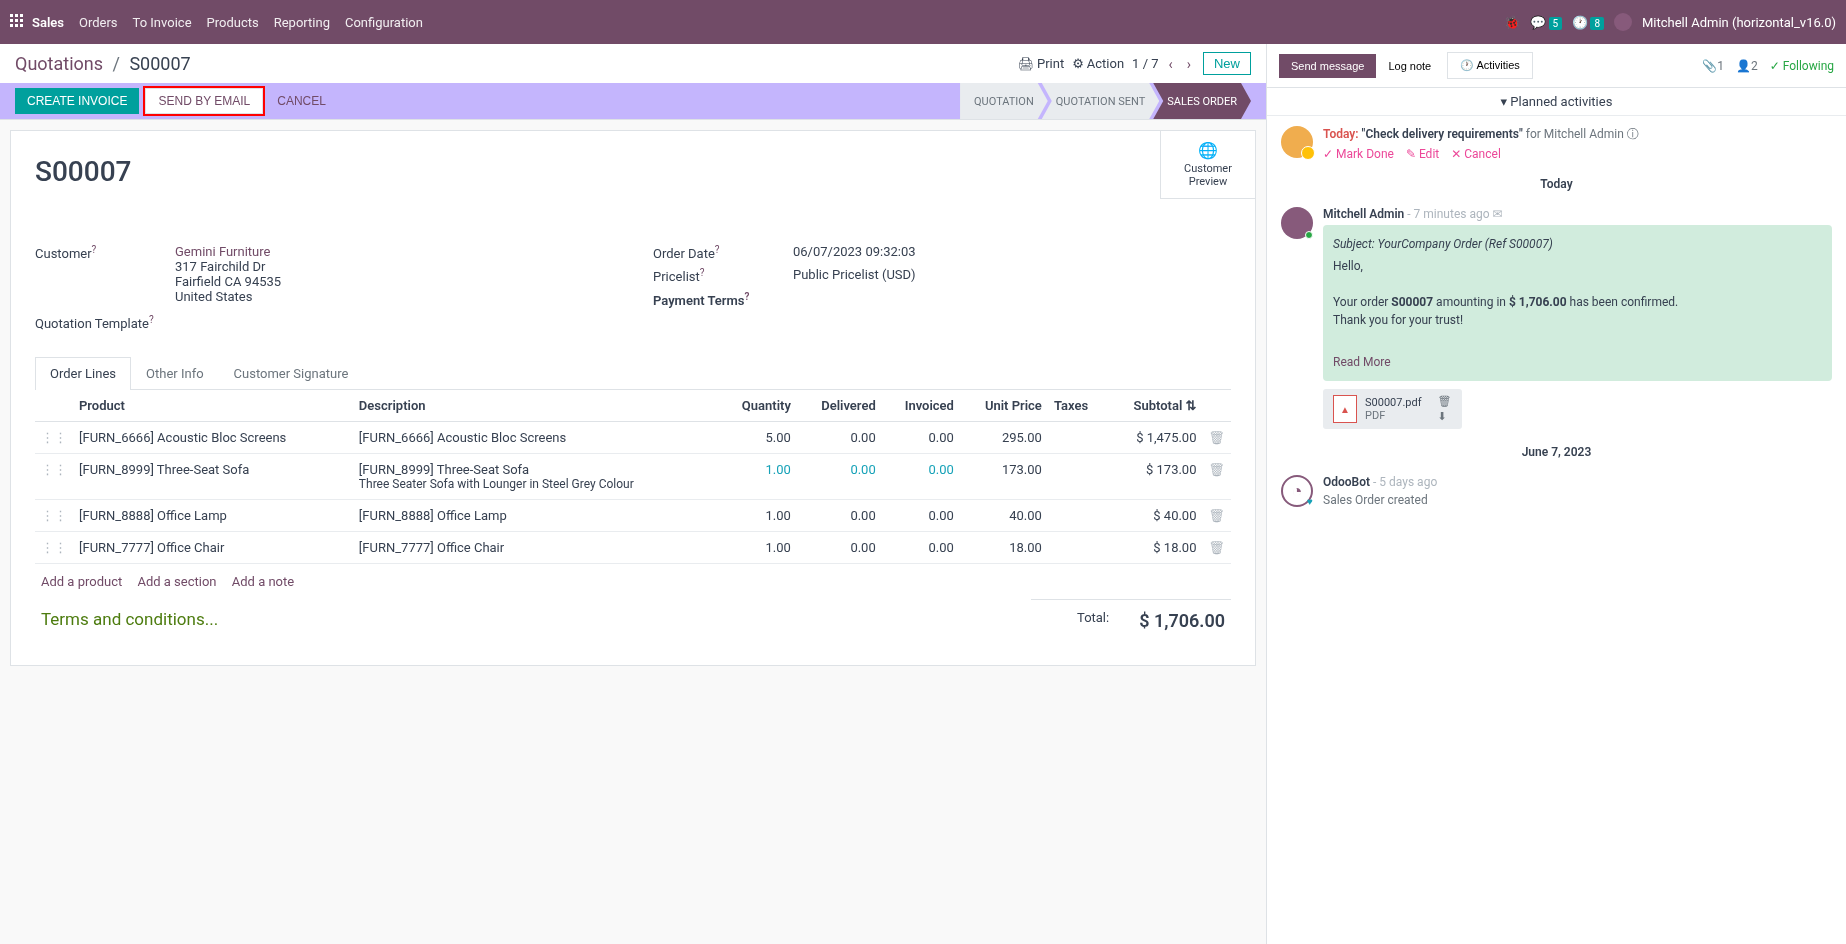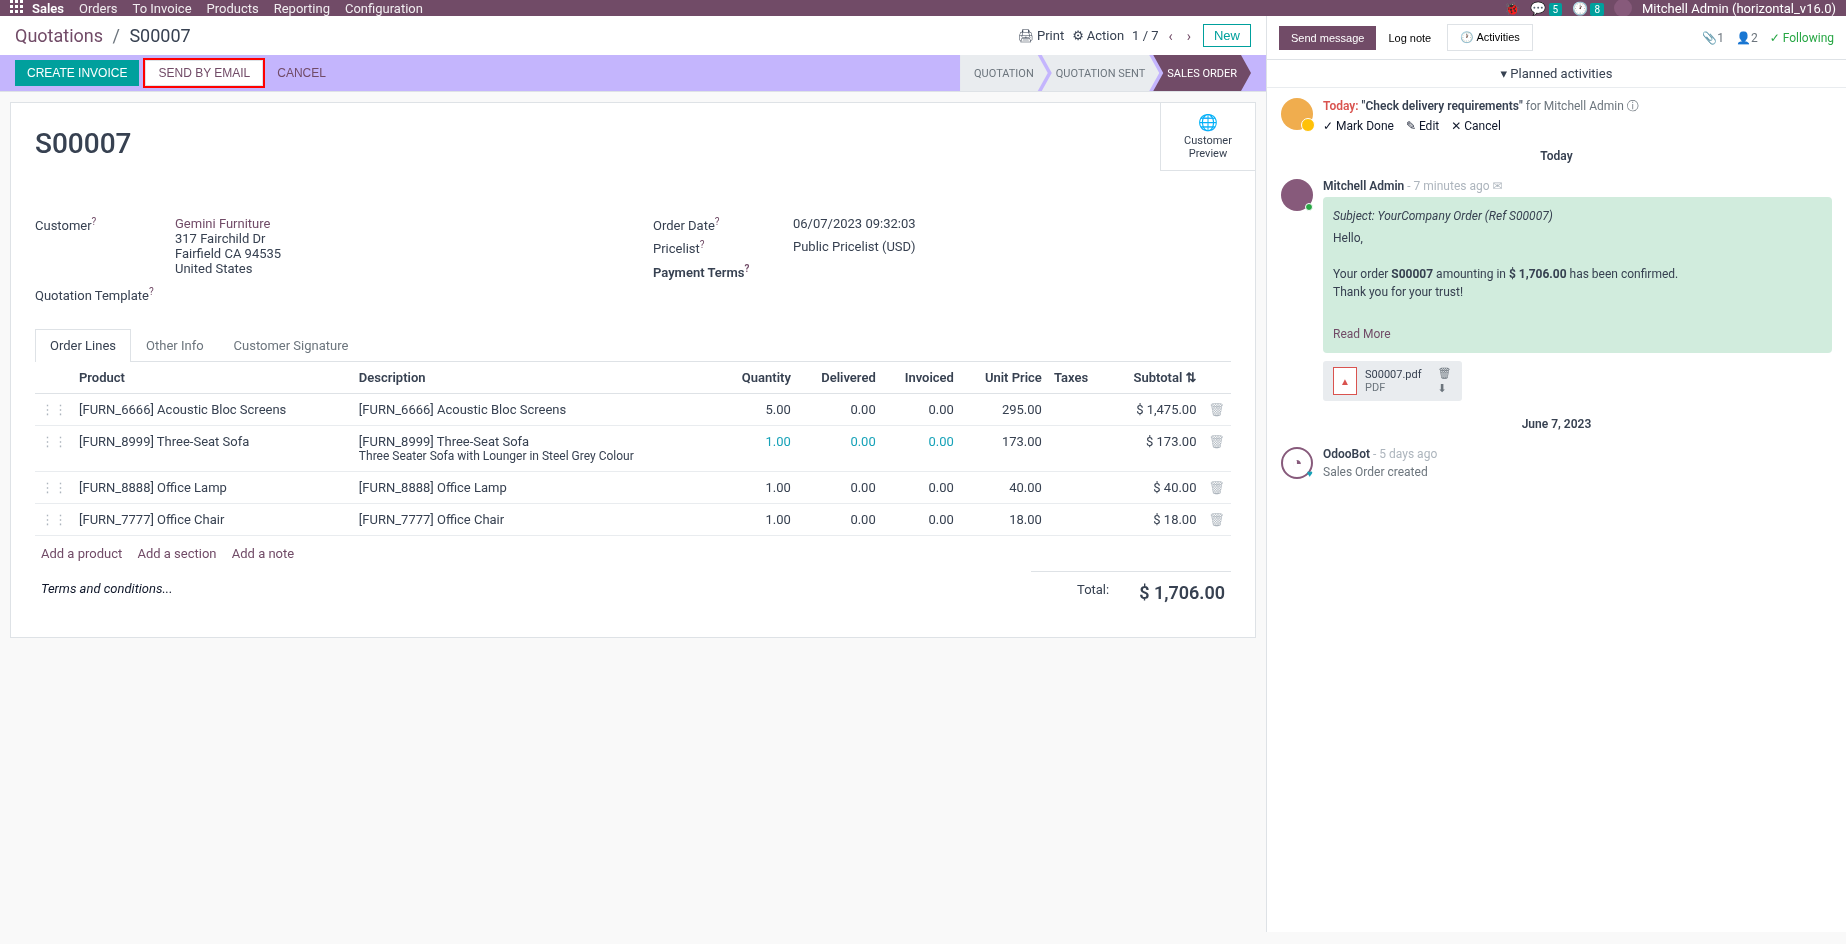--- a/index.html
+++ b/index.html
@@ -1,17 +1,17 @@
 <!DOCTYPE html>
 <html><head>
 <meta charset="utf-8">
 <style>
 * { box-sizing: border-box; margin: 0; padding: 0; }
 body { font-family: -apple-system, BlinkMacSystemFont, "Segoe UI", Roboto, sans-serif; font-size: 13px; color: #374151; background: #f9f9f9; }
-.top-nav { background: #714B67; color: #fff; height: 16px; display: flex; align-items: center; padding: 0 10px; font-size: 13px; }
+.top-nav { background: #714B67; color: #fff; height: 44px; display: flex; align-items: center; padding: 0 10px; font-size: 13px; }
 .top-nav .apps-icon { margin-right: 8px; cursor: pointer; }
 .top-nav .app-name { font-weight: 600; margin-right: 15px; }
 .top-nav .nav-item { margin-right: 15px; cursor: pointer; opacity: 0.9; }
 .top-nav .nav-right { margin-left: auto; display: flex; align-items: center; gap: 10px; }
 .top-nav .badge { background: #00A09D; color: #fff; font-size: 10px; padding: 1px 4px; border-radius: 2px; margin-left: 2px; }
 .top-nav .avatar { width: 18px; height: 18px; border-radius: 50%; background: #875A7B; display: inline-block; }
 .main-wrap { display: flex; }
 .left { flex: 1; min-width: 0; }
 .right { width: 580px; border-left: 1px solid #dee2e6; background: #fff; min-height: calc(100vh - 28px); }
 .breadcrumb-bar { display: flex; align-items: center; padding: 8px 15px; background: #fff; }
@@ -50,38 +50,38 @@
 .order-table th { text-align: left; padding: 8px 6px; font-weight: 600; border-bottom: 1px solid #dee2e6; color: #374151; }
 .order-table th.num { text-align: right; }
 .order-table td { padding: 8px 6px; border-bottom: 1px solid #e9ecef; vertical-align: top; }
 .order-table td.num { text-align: right; }
 .order-table .handle { color: #adb5bd; cursor: grab; width: 16px; }
 .order-table .desc-sub { color: #374151; font-size: 12px; }
 .order-table .blue { color: #17a2b8; }
 .order-table .del { color: #adb5bd; cursor: pointer; width: 16px; }
 .table-actions { padding: 10px 6px; font-size: 13px; }
 .table-actions a { color: #714B67; text-decoration: none; margin-right: 12px; cursor: pointer; }
-.terms { padding: 10px 6px; color: #0f172a; font-style: italic; font-size: 13px; }
+.terms { padding: 10px 6px; color: #4d7c0f; font-size: 17px; }
 .totals { display: flex; justify-content: flex-end; padding: 10px 6px; border-top: 1px solid #dee2e6; }
 .totals .total-label { margin-right: 30px; font-size: 13px; }
 .totals .total-value { font-size: 18px; font-weight: 600; }
 .chatter-top { display: flex; align-items: center; padding: 8px 12px; border-bottom: 1px solid #dee2e6; }
 .chatter-btn { padding: 6px 12px; font-size: 11px; cursor: pointer; border: none; background: none; }
 .chatter-btn.primary { background: #714B67; color: #fff; }
 .chatter-btn.outlined { border: 1px solid #dee2e6; margin-left: 4px; }
 .chatter-right { margin-left: auto; display: flex; gap: 12px; font-size: 12px; color: #6c757d; align-items: center; }
 .chatter-right .following { color: #28a745; }
 .planned-activities { text-align: center; padding: 6px; font-size: 13px; color: #374151; border-bottom: 1px solid #e9ecef; }
 .activity-row { display: flex; padding: 10px 14px; gap: 10px; font-size: 12px; }
 .activity-avatar { width: 32px; height: 32px; border-radius: 50%; background: #f0ad4e; flex-shrink: 0; position: relative; }
 .activity-avatar .sub-icon { position: absolute; bottom: -2px; right: -2px; width: 14px; height: 14px; border-radius: 50%; background: #ffc107; border: 1px solid #fff; }
 .activity-content .today { color: #d9534f; font-weight: 600; }
 .activity-content .title { font-weight: 600; }
 .activity-content .for { color: #6c757d; }
-.activity-actions { margin-top: 4px; display: flex; gap: 12px; color: #0f172a; }
+.activity-actions { margin-top: 4px; display: flex; gap: 12px; color: #ec4899; }
 .activity-actions span { cursor: pointer; }
 .date-sep { text-align: center; font-size: 12px; font-weight: 600; padding: 6px; color: #374151; }
 .msg-row { display: flex; padding: 10px 14px; gap: 10px; font-size: 12px; }
 .msg-avatar { width: 32px; height: 32px; border-radius: 50%; background: #875A7B; flex-shrink: 0; position: relative; }
 .msg-avatar .dot { position: absolute; bottom: 0; right: 0; width: 8px; height: 8px; border-radius: 50%; background: #28a745; border: 1px solid #fff; }
 .msg-content { flex: 1; }
 .msg-header { margin-bottom: 4px; }
 .msg-header .name { font-weight: 600; color: #374151; }
 .msg-header .time { color: #adb5bd; }
 .msg-body { background: #d1ecdd; padding: 10px; border-radius: 4px; font-size: 12px; line-height: 1.5; }

